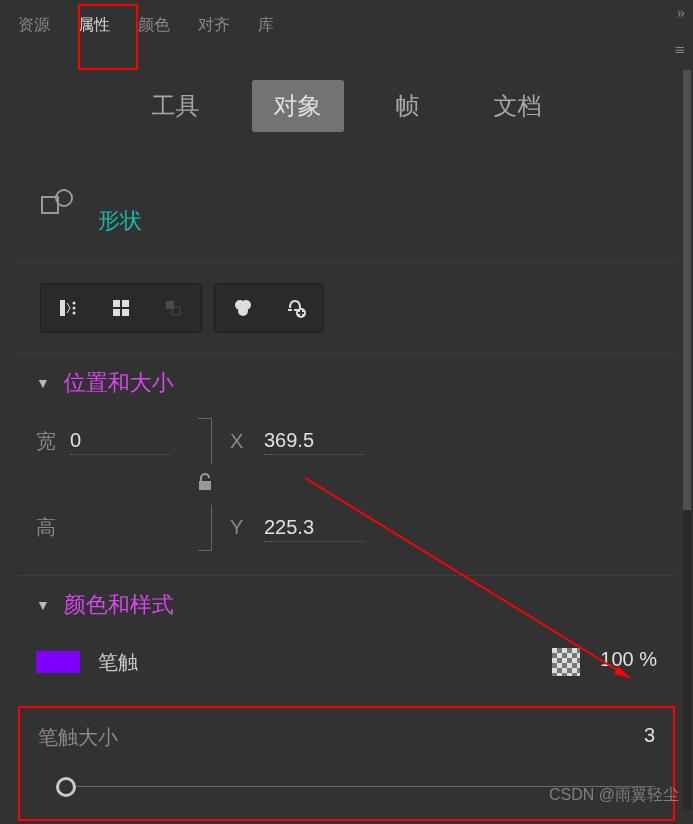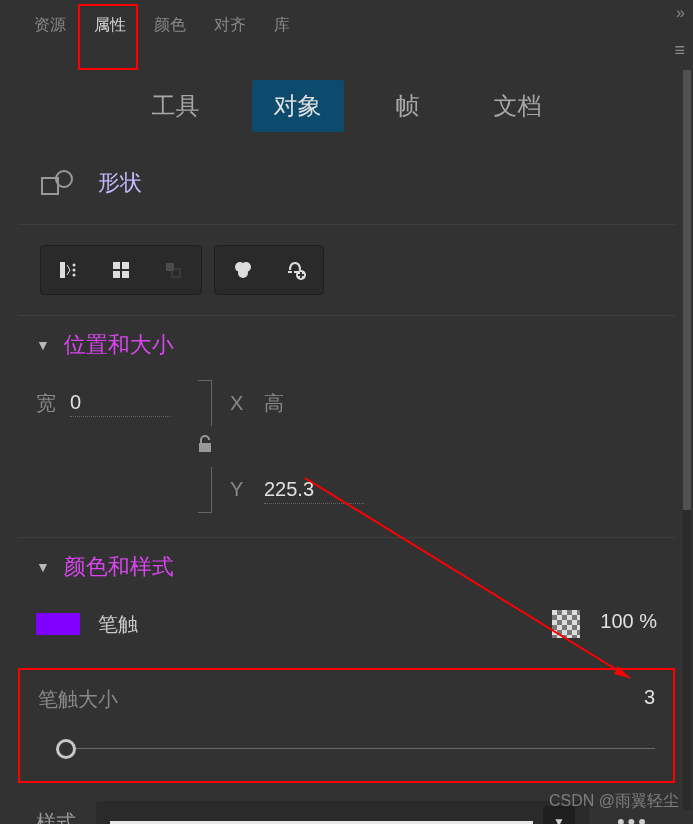--- a/index.html
+++ b/index.html
@@ -9,23 +9,24 @@
   color: #a7a7a7;
   width: 693px;
   height: 824px;
   overflow: hidden;
   position: relative;
 }
 .panel-tabs {
   display: flex;
   align-items: center;
   height: 50px;
-  padding: 0 20px;
+  padding: 0 4px;
   font-size: 16px;
   position: relative;
+  font-family: Liberation Serif, serif;
 }
 .panel-tab { padding: 6px 14px; color: #888; cursor: pointer; }
 .panel-tab.active { color: #d8d8d8; }
 .red-box-tab {
   position: absolute;
   left: 78px; top: 4px;
   width: 60px; height: 66px;
   border: 2px solid #ff0000;
   pointer-events: none;
 }
@@ -39,31 +40,31 @@
 }
 .sub-tab {
   font-size: 24px;
   color: #a7a7a7;
   padding: 10px 22px;
   border-radius: 3px;
   cursor: pointer;
   font-family: Liberation Serif, serif;
 }
 .sub-tab.active {
-  background: #0c4a6e;
+  background: #737373;
   color: #e0e0e0;
 }
 .shape-row {
   display: flex;
   align-items: center;
   gap: 22px;
   padding: 12px 40px 26px 40px;
 }
 .shape-icon { width: 36px; height: 28px; }
-.shape-label { font-size: 22px; color: #c4b5fd; }
+.shape-label { font-size: 22px; color: #14b8a6; margin-top: 38px; }
 .divider { height: 1px; background: #3e3e3e; margin: 0 18px; }
 .toolbar {
   display: flex;
   gap: 12px;
   padding: 20px 40px;
   align-items: center;
 }
 .tool-group {
   display: flex;
   background: #2a2a2a;
@@ -197,21 +198,21 @@
   width: 32px; height: 32px;
   background: #1f1f1f;
   border-radius: 3px;
   display: flex; align-items: center; justify-content: center;
   margin-left: 10px;
   color: #ccc; font-size: 12px;
 }
 .style-more { color: #ccc; font-size: 22px; padding: 0 8px; letter-spacing: 3px; }
 .watermark {
   position: absolute;
-  bottom: 12px; right: 14px;
+  bottom: 18px; right: 14px;
   font-size: 16px;
   color: rgba(220,220,220,0.45);
 }
 .scrollbar {
   position: absolute;
   right: 2px; top: 70px;
   width: 8px; height: 740px;
   background: #2a2a2a;
 }
 .scrollbar-thumb {
@@ -317,20 +318,21 @@
       <div class="link-bracket" style="border-bottom:none"></div>
       <span class="lock-icon">
         <svg width="18" height="20" viewBox="0 0 18 20">
             <rect x="3" y="9" width="12" height="9" fill="#999"></rect>
             <path d="M5 9 V6 a4 4 0 0 1 8 0" fill="none" stroke="#999" stroke-width="2"></path>
           </svg>
       </span>
       <div class="link-bracket" style="border-top:none"></div>
     </div>
     <span class="pos-label">X</span>
+    <input class="pos-input" value="369.5" style="">
 
     <span class="pos-label">高</span>
     <span class="pos-label" style="grid-column:4">Y</span>
     <input class="pos-input" style="grid-column: 5;" value="225.3">
   </div>
 </div>
 
 <div class="divider"></div>
 
 <div class="section">

